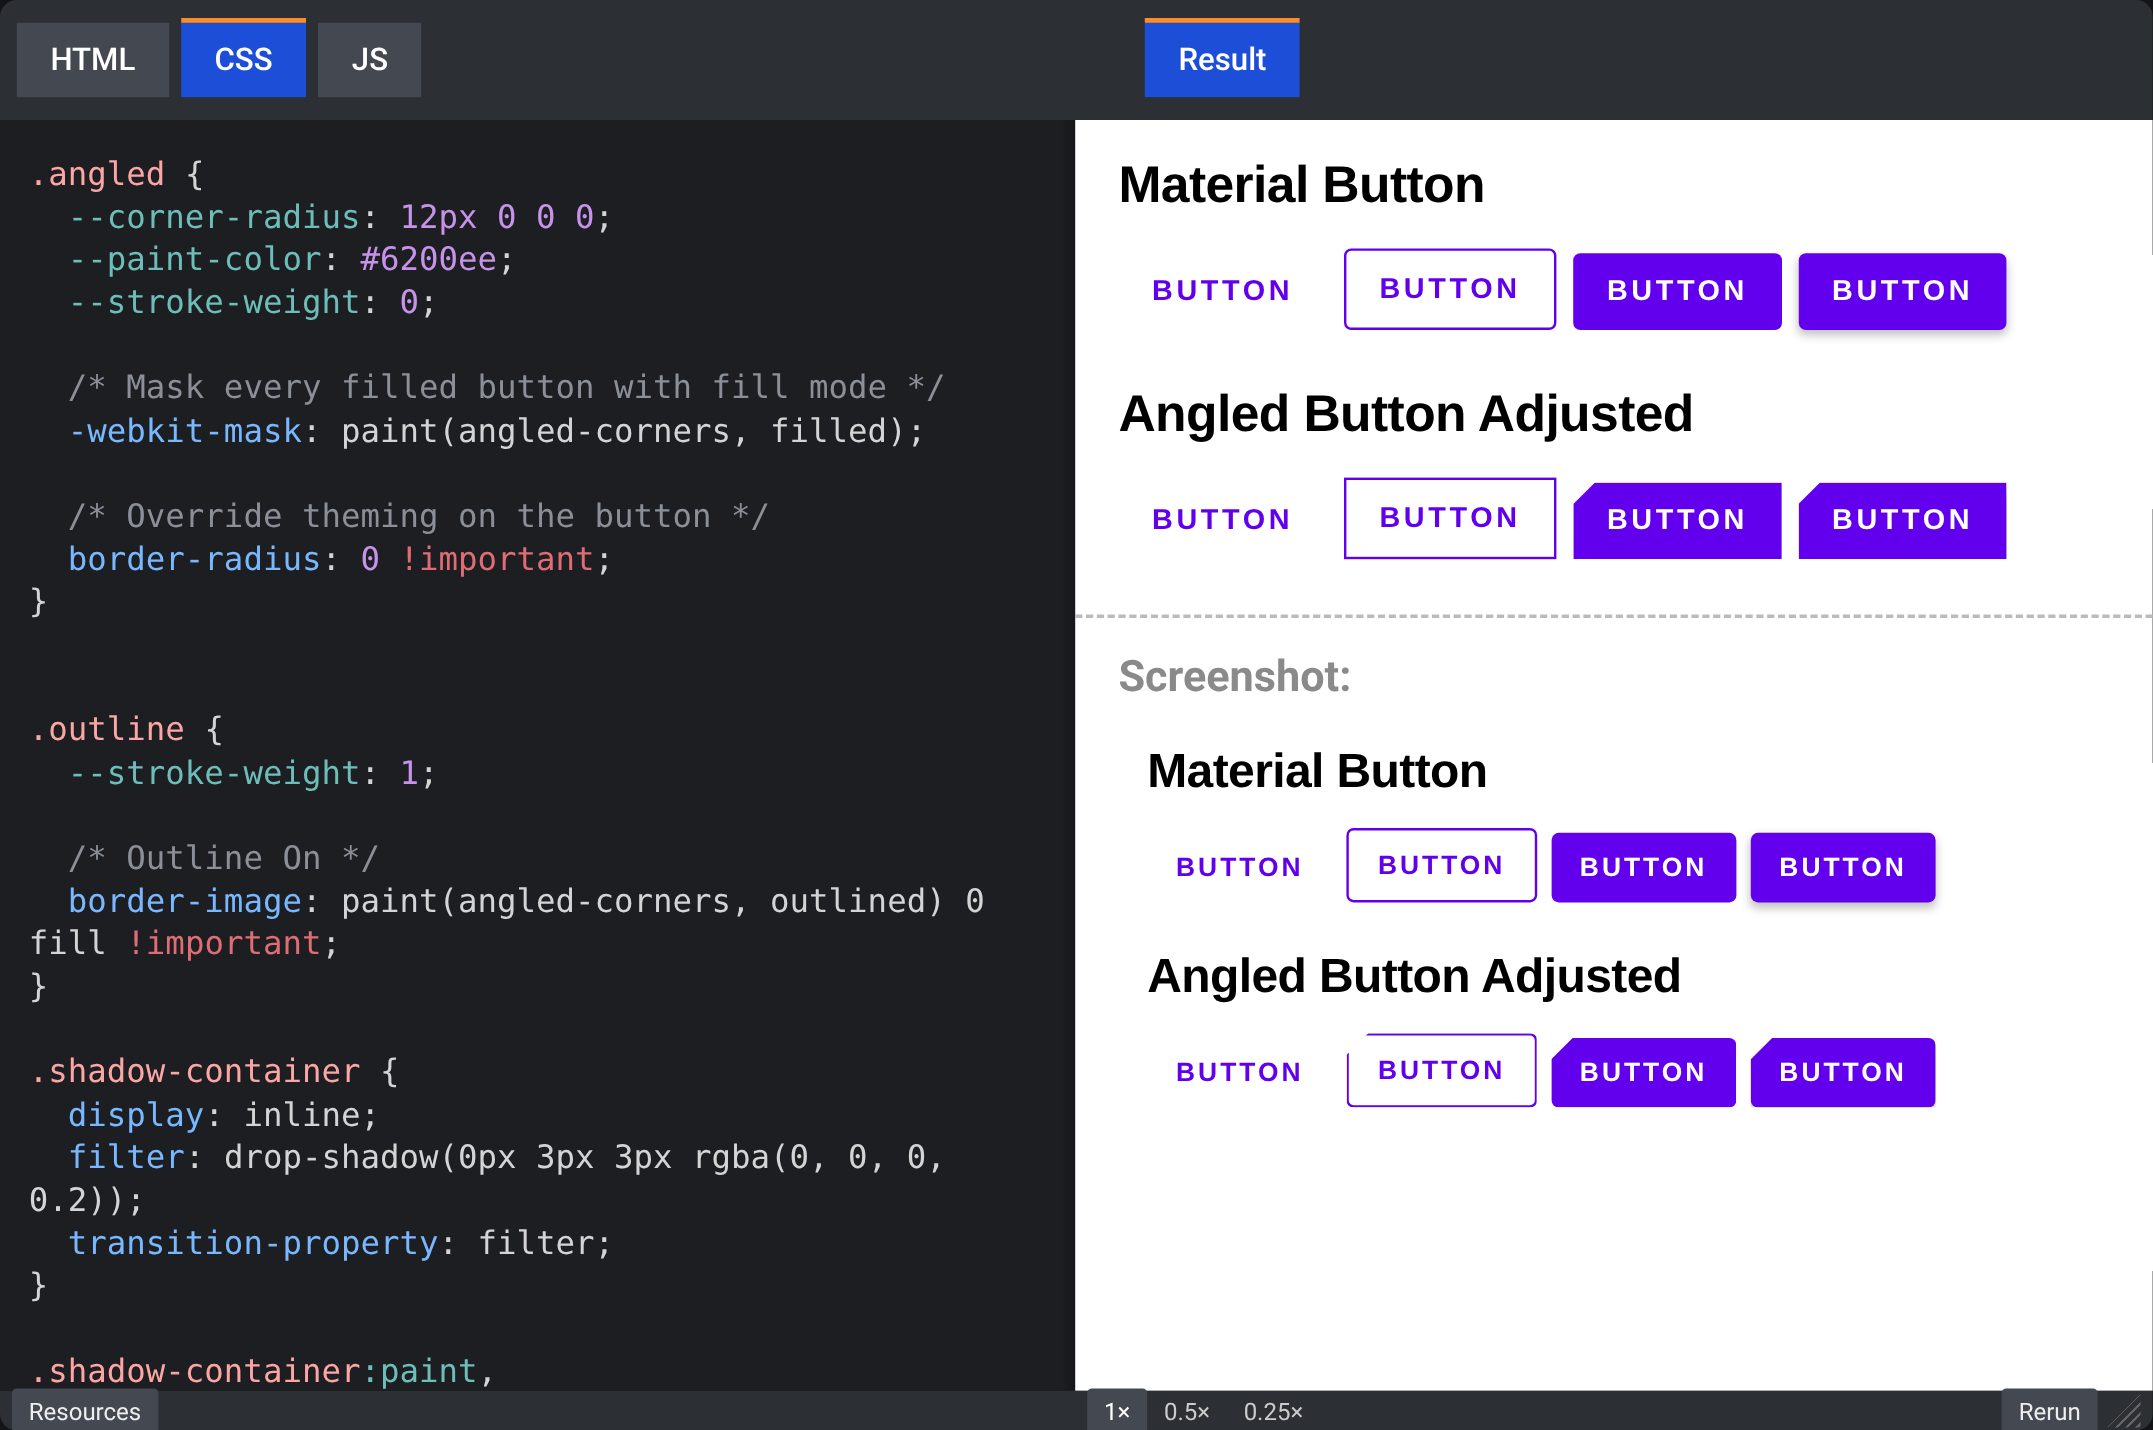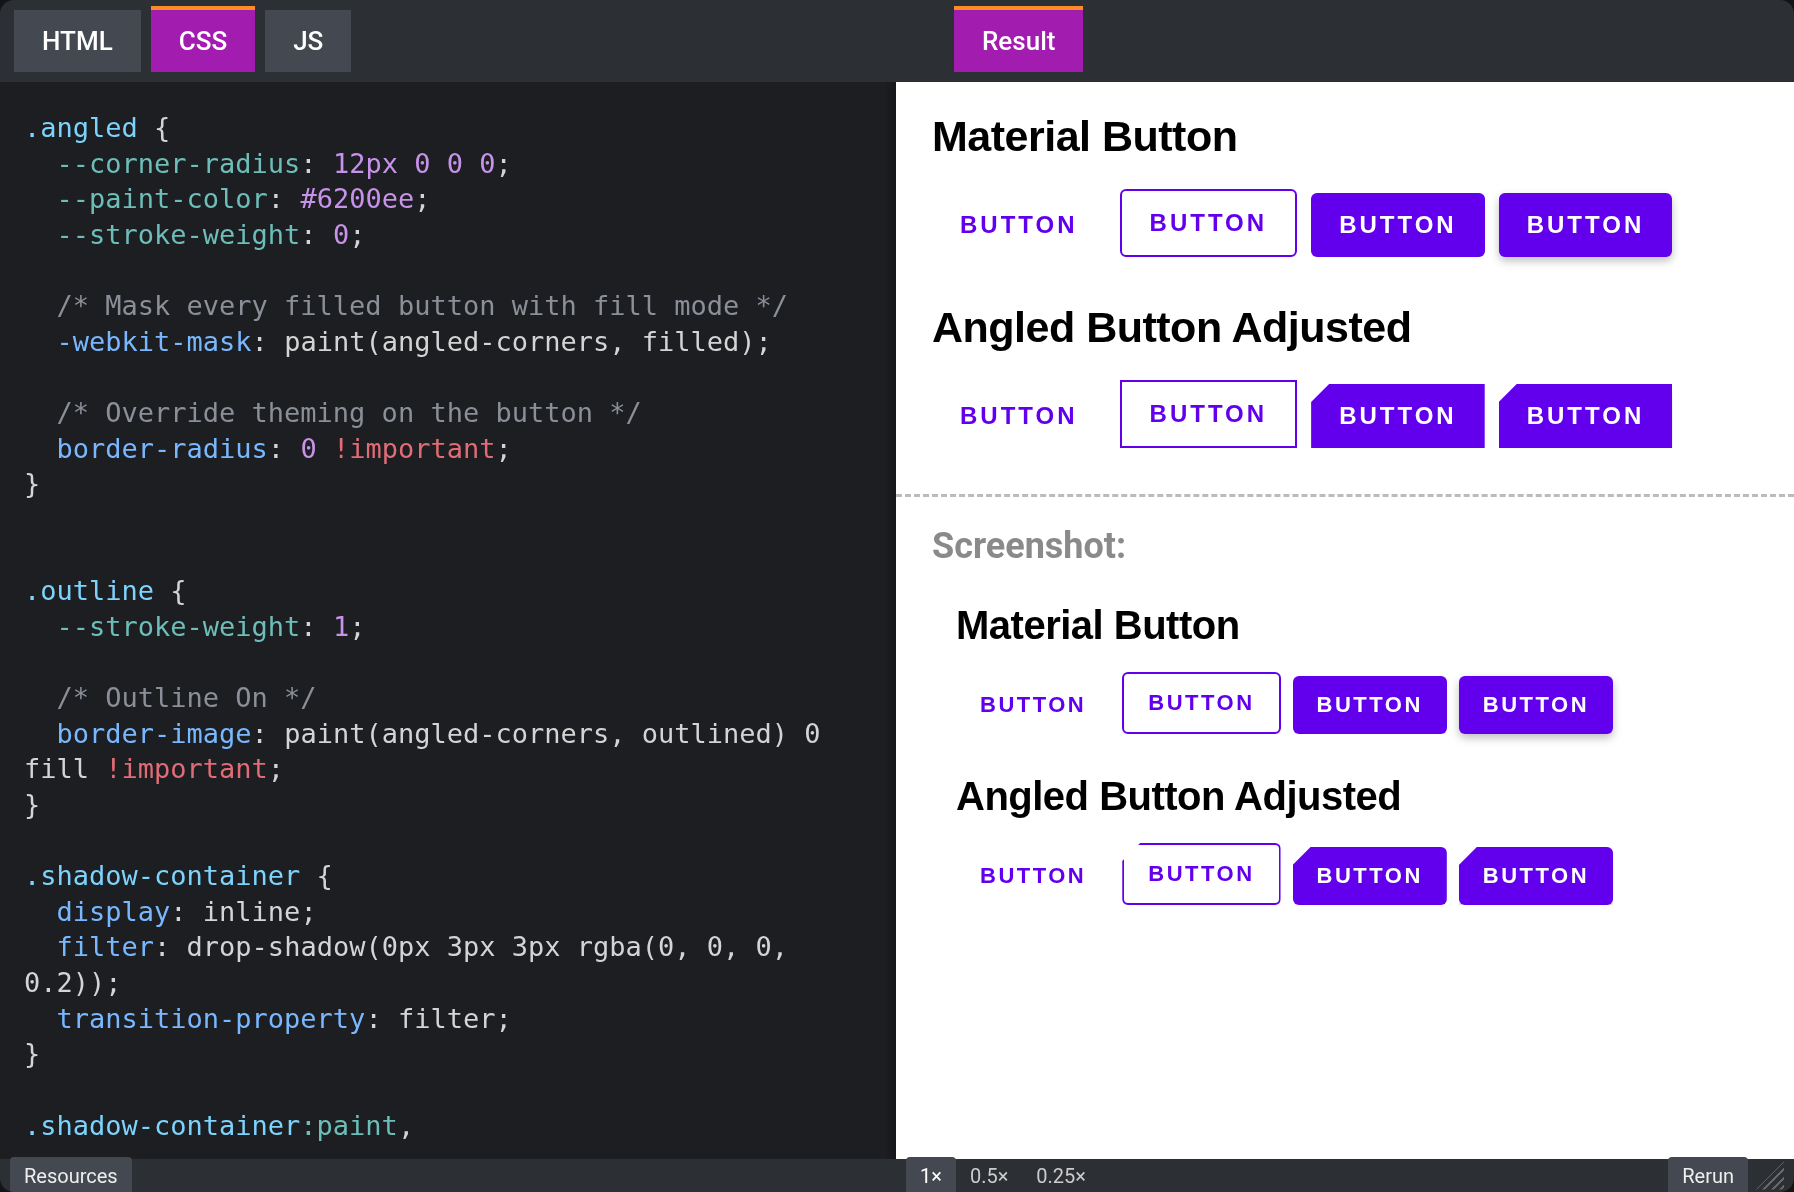--- a/index.html
+++ b/index.html
@@ -12,37 +12,37 @@
     overflow: hidden;
     display: flex;
     flex-direction: column;
     border-radius: 14px;
   }
 
   
   .topbar {
     display: flex;
     align-items: center;
-    height: 82px;
+    height: 100px;
     padding: 0 20px 0 14px;
     background: #2c2f34;
     position: relative;
   }
   .tabs { display: flex; gap: 10px; }
   .tab {
     padding: 16px 28px;
     background: #444951;
     color: #fff;
     font-size: 26px;
     font-weight: 500;
     cursor: pointer;
     position: relative;
   }
   .tab.active {
-    background: #a21caf;
+    background: #1d4ed8;
   }
   .tab.active::before {
     content: "";
     position: absolute;
     top: -4px; left: 0; right: 0;
     height: 4px;
     background: #fd8c26;
   }
   .result-tab-wrap {
     position: absolute;
@@ -91,21 +91,21 @@
     position: relative;
   }
   .editor-pane .gutter-shadow {
     position: absolute;
     top:0; right:0; bottom:0; width:12px;
     background: linear-gradient(to left, rgba(0,0,0,.25), transparent);
   }
   pre { white-space: pre-wrap; word-break: break-word; font-family: inherit; }
 
   
-  .c-sel   { color: #7dd3fc; }  
+  .c-sel   { color: #fca5a5; }  
   .c-punct { color: #d4d4d4; }
   .c-prop  { color: #79b8ff; }  
   .c-propg { color: #6dbeb8; text-align: center; }  
   .c-num   { color: #c792ea; }
   .c-kw    { color: #e06c75; }  
   .c-cmnt  { color: #8a8f98; }
   .c-func  { color: #d4d4d4; }
   .c-pseudo{ color: #6dbeb8; }
 
   

